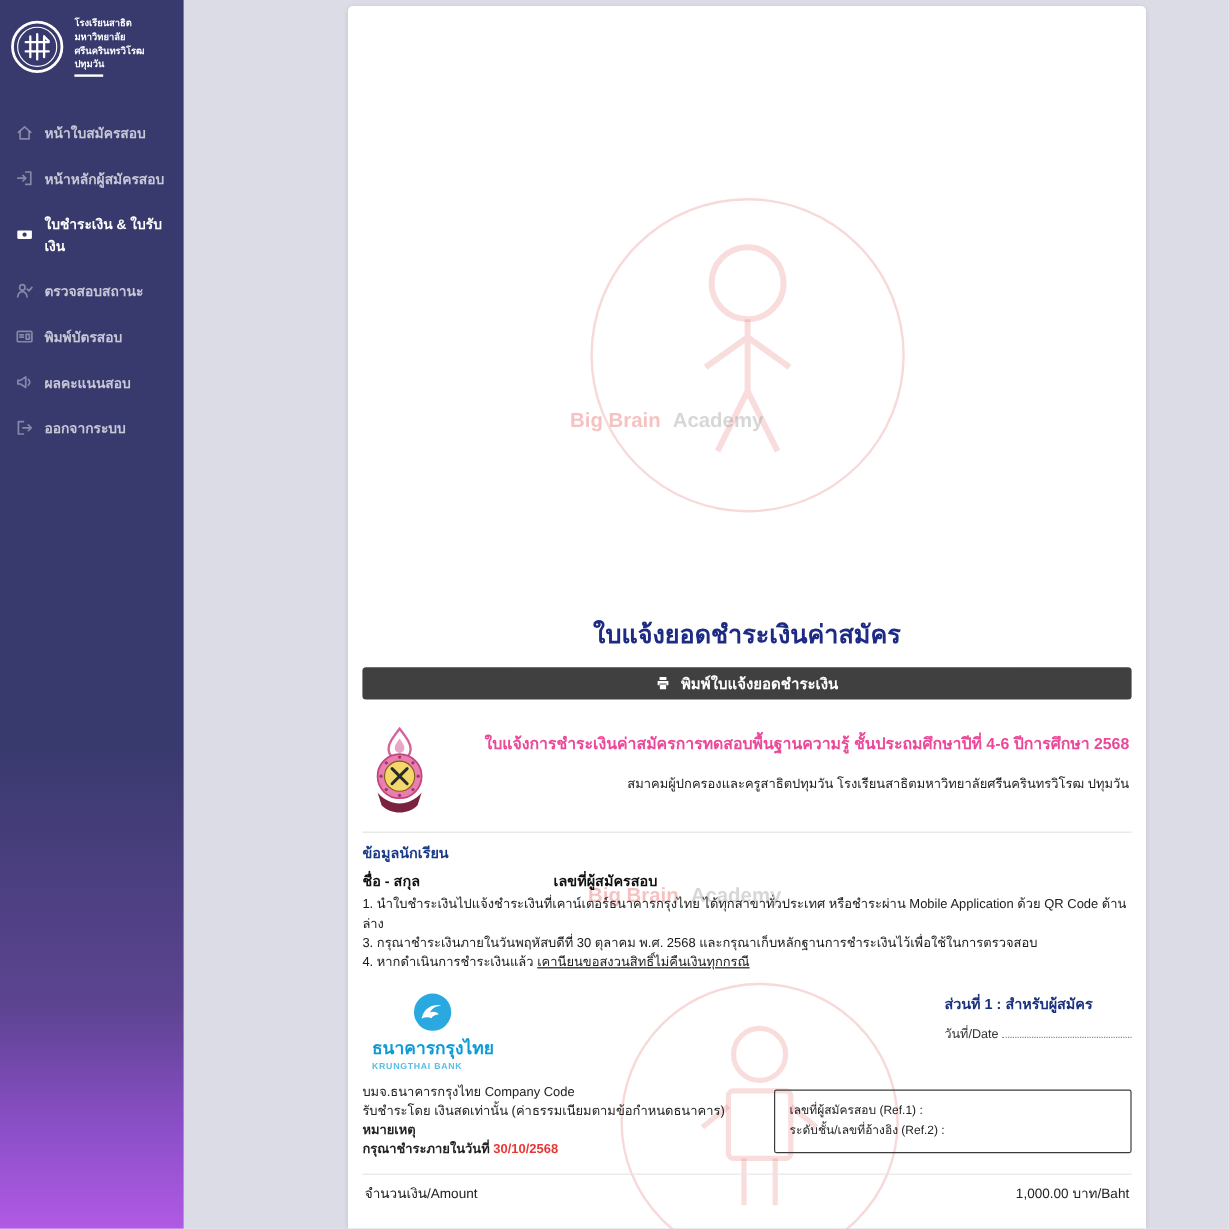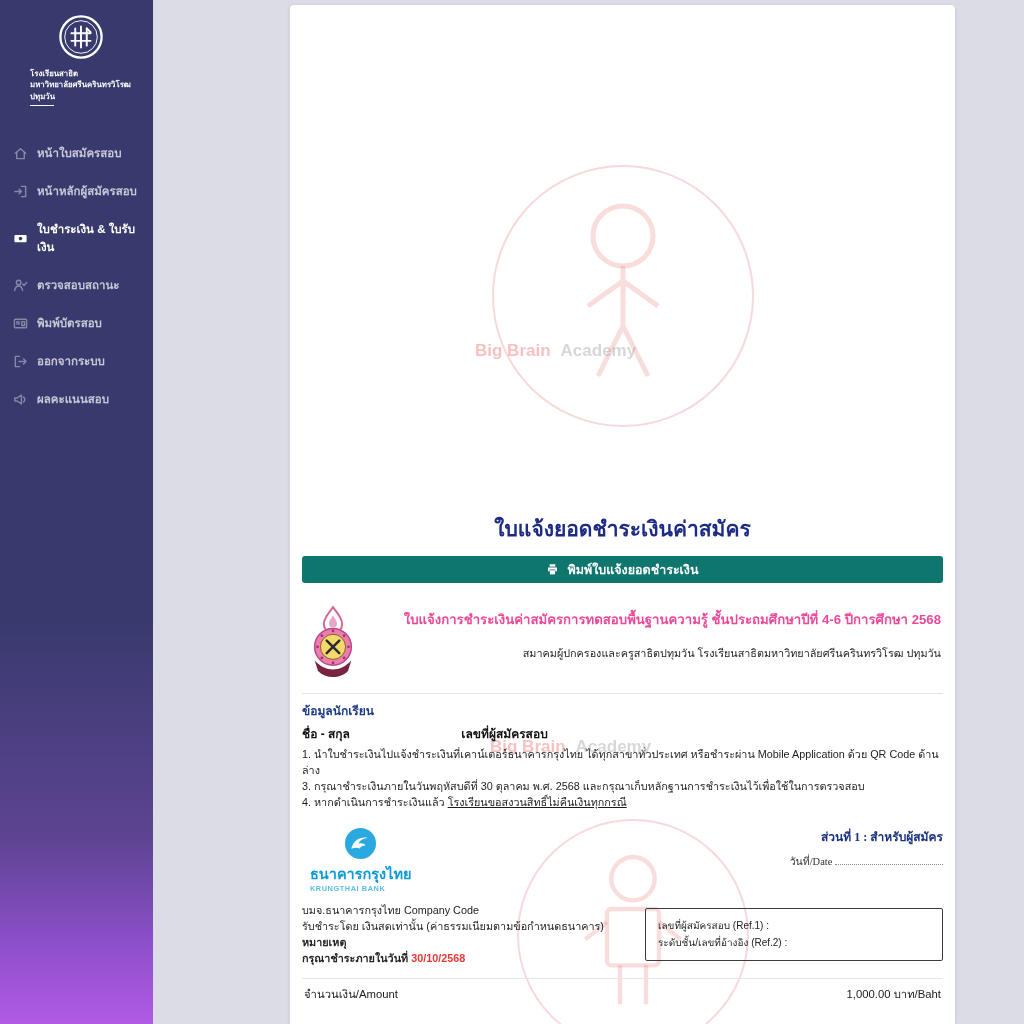--- a/index.html
+++ b/index.html
@@ -3,39 +3,39 @@
 <meta charset="utf-8">
 <style>
   * { margin:0; padding:0; box-sizing:border-box; }
   html,body { width:1024px; height:1024px; overflow:hidden; }
   body { display:flex; background:#dbdce5; font-family:"Liberation Sans","DejaVu Sans",sans-serif; }
 
   
   .sidebar { width:153px; flex:0 0 153px; height:1024px;
     background:linear-gradient(180deg,#38396d 0%,#38396d 60%,#5d4492 82%,#8c4fc9 92%,#b15ae4 100%);
     color:#fff; }
-  .logo-row { display:flex; gap:8px; padding:14px 0 10px 8px; align-items:center;flex-direction:column; }
+  .logo-row { display:flex; gap:8px; padding:14px 0 10px 8px; align-items:center; }
   .logo-row svg { flex:0 0 46px; }
   .school-name { font-size:7.8px; line-height:1.45; font-weight:bold; color:#fff; }
   .school-underline { width:24px; height:1.5px; background:#fff; margin-top:3px; }
   .nav { margin-top:18px; }
   .nav-item { display:flex; align-items:center; gap:9px; padding:10px 6px 10px 13px; cursor:pointer;
     color:rgba(255,255,255,.72); font-size:11.5px; font-weight:bold; }
   .nav-item .nav-icon { width:15px; height:15px; opacity:.55; display:inline-flex; }
   .nav-item.active { color:#fff; }
   .nav-item.active .nav-icon { opacity:1; }
   .nav-icon svg { width:15px; height:15px; }
 
   
   .main { flex:1; position:relative; }
   .card { position:absolute; left:137px; top:5px; width:665px; height:1019px; background:#fff;
     border-radius:4px 4px 0 0; box-shadow:0 1px 4px rgba(0,0,0,.1); padding:0 12px; z-index:1; overflow:hidden; }
 
   .page-title { text-align:center; font-size:21px; font-weight:bold; color:#1d2b85; padding:13px 0 11px; }
-  .print-btn { display:flex; width:100%; height:27px; background:#0f766e; color:#fff; border:none;
+  .print-btn { display:flex; width:100%; height:27px; background:#404040; color:#fff; border:none;
     border-radius:3px; align-items:center; justify-content:center; gap:8px; font-size:12.5px; font-weight:bold;
     font-family:inherit; cursor:pointer; }
   .print-btn svg { width:13px; height:13px; }
 
   .slip-header { display:flex; gap:16px; margin-top:22px; padding:0 2px 14px; border-bottom:1px solid #e4e4e4; }
   .slip-header svg.crest { flex:0 0 58px; }
   .head-text { flex:1; text-align:right; padding-top:4px; }
   .slip-title { font-size:13.2px; font-weight:bold; color:#ec4899; }
   .slip-subtitle { font-size:10.8px; color:#222; margin-top:15px; }
 
@@ -48,21 +48,21 @@
   .instructions { margin-top:4px; }
   .instructions .line { font-size:10.8px; color:#1c1c1c; line-height:1.48; }
   .instructions .u { text-decoration:underline; }
 
   
   .bank-part { margin-top:16px; }
   .bank-row { display:flex; justify-content:space-between; align-items:flex-start; }
   .kt-logo { display:flex; gap:7px; align-items:center; padding-left:8px;flex-direction:column; }
   .kt-text .kt-th { font-size:14.5px; font-weight:bold; color:#0d9bd8; line-height:1.1; }
   .kt-text .kt-en { font-size:7.3px; font-weight:bold; color:#58bde6; letter-spacing:.6px; margin-top:1px; }
-  .part-meta { text-align:right;font-family:Liberation Serif, serif; }
+  .part-meta { text-align:left; }
   .part-label { font-size:12px; font-weight:bold; color:#19307f; }
   .date-line { font-size:10.5px; color:#333; margin-top:7px; }
   .date-dots { display:inline-block; width:108px; border-bottom:1.3px dotted #8a8a8a; height:9px; }
 
   .bank-detail { display:flex; justify-content:space-between; align-items:center; margin-top:9px; }
   .bank-left { font-size:10.8px; color:#222; line-height:1.5; }
   .bank-left .b { font-weight:bold; }
   .red { color:#e53935; font-weight:bold; }
   .ref-box { border:1.5px solid #3c3c3c; border-radius:2px; width:298px; padding:8px 12px;
     font-size:10px; color:#222; line-height:1.75; }
@@ -150,35 +150,35 @@
             <rect x="1.5" y="3.4" width="13" height="9.2" rx="1"></rect>
             <path d="M3.8 6.4h3.1M3.8 8.4h3.1M9.4 6h2.9v4.2H9.4z"></path>
           </svg>
         </span>
     <span class="nav-label">พิมพ์บัตรสอบ</span>
   </div>
 
   <div class="nav-item">
     <span class="nav-icon">
           <svg viewBox="0 0 16 16" fill="none" stroke="currentColor" stroke-width="1.5" stroke-linecap="round" stroke-linejoin="round">
+            <path d="M2 6.4v3.2h2.4l4.6 3.1V3.3L4.4 6.4z"></path>
+            <path d="M11.3 5.4c1.7 1.6 1.7 3.6 0 5.2"></path>
+          </svg>
+        </span>
+    <span class="nav-label">ผลคะแนนสอบ</span>
+  </div>
+
+  <div class="nav-item">
+    <span class="nav-icon">
+          <svg viewBox="0 0 16 16" fill="none" stroke="currentColor" stroke-width="1.5" stroke-linecap="round" stroke-linejoin="round">
             <path d="M7 2.5H2.5v11H7"></path>
             <path d="M6.5 8h7M11.3 5.4 13.9 8l-2.6 2.6"></path>
           </svg>
         </span>
     <span class="nav-label">ออกจากระบบ</span>
-  </div>
-
-  <div class="nav-item">
-    <span class="nav-icon">
-          <svg viewBox="0 0 16 16" fill="none" stroke="currentColor" stroke-width="1.5" stroke-linecap="round" stroke-linejoin="round">
-            <path d="M2 6.4v3.2h2.4l4.6 3.1V3.3L4.4 6.4z"></path>
-            <path d="M11.3 5.4c1.7 1.6 1.7 3.6 0 5.2"></path>
-          </svg>
-        </span>
-    <span class="nav-label">ผลคะแนนสอบ</span>
   </div>
 </nav>
 </aside>
 
 <main class="main">
   <div class="card">
 
     <div class="wm wm-circle" style="left:190px; top:160px; width:262px; height:262px;">
       <div class="wm-fig">
         <svg width="150" height="200" viewBox="0 0 60 80" fill="none" stroke="rgba(233,128,128,.28)" stroke-width="2">
@@ -243,21 +243,21 @@
       <div class="sec-title">ข้อมูลนักเรียน</div>
       <div class="student-row">
         <b>ชื่อ - สกุล</b>
         <b class="applicant">เลขที่ผู้สมัครสอบ</b>
       </div>
     </div>
 
     <div class="instructions" id="instr-list">
         <div class="line"><span>1. นำใบชำระเงินไปแจ้งชำระเงินที่เคาน์เตอร์ธนาคารกรุงไทย ได้ทุกสาขาทั่วประเทศ หรือชำระผ่าน Mobile Application ด้วย QR Code ด้านล่าง</span></div>
         <div class="line"><span>3. กรุณาชำระเงินภายในวันพฤหัสบดีที่ 30 ตุลาคม พ.ศ. 2568 และกรุณาเก็บหลักฐานการชำระเงินไว้เพื่อใช้ในการตรวจสอบ</span></div>
-        <div class="line"><span>4. หากดำเนินการชำระเงินแล้ว </span><span class="u">โรงเรียนขอสงวนสิทธิ์ไม่คืนเงินทุกกรณี</span></div>
+        <div class="line"><span>4. หากดำเนินการชำระเงินแล้ว </span><span class="u">เคานียนขอสงวนสิทธิ์ไม่คืนเงินทุกกรณี</span></div>
       </div>
 
     <div id="bank-parts">
   <div class="bank-part">
     <div class="bank-row">
       <div class="kt-logo">
         <svg width="33" height="33" viewBox="0 0 34 34">
           <circle cx="17" cy="17" r="16" fill="#2aa9e0"></circle>
           <path d="M7.5 22.5c2-8.5 8.5-12.5 17-11.5-5.5 1-8.6 3.2-9.6 6.2 3.1-1.1 6.2-.3 7.4 1.8-3.1.1-5.2 1.2-6.3 3.2-2.2-1.2-5.3-1-8.5.3z" fill="#fff"></path>
         </svg>

